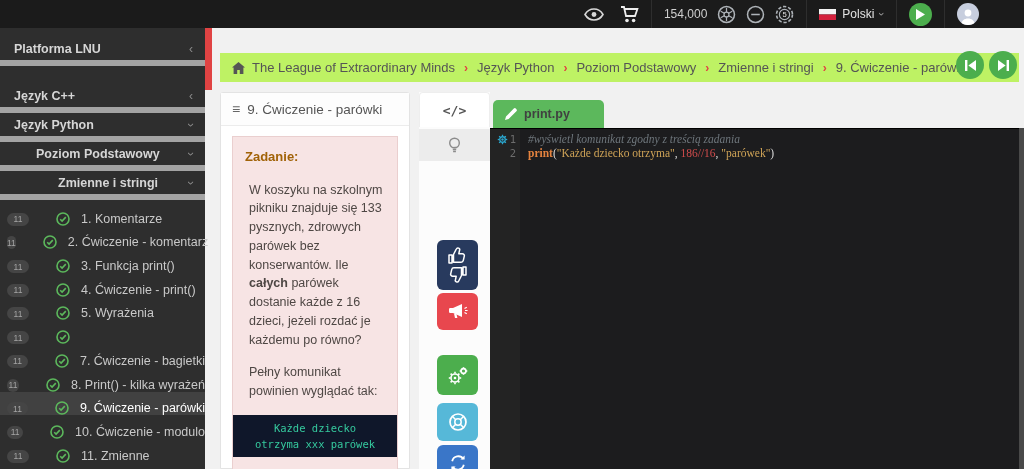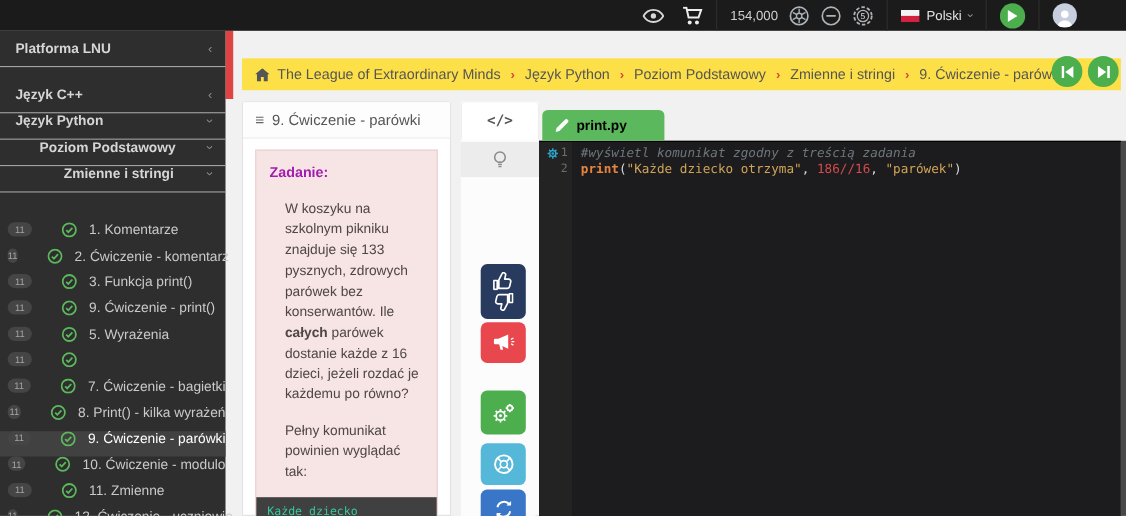--- a/index.html
+++ b/index.html
@@ -22,81 +22,81 @@
   .chev-down{color:#9a9a9a;font-size:11px;display:inline-block;transform:rotate(90deg);}
   .play-btn{width:23px;height:23px;border-radius:50%;background:var(--green);display:flex;align-items:center;justify-content:center;cursor:pointer;}
   .avatar{width:22px;height:22px;border-radius:50%;background:#c7cede;overflow:hidden;display:flex;align-items:flex-end;justify-content:center;cursor:pointer;}
 
   
   .sidebar{position:absolute;left:0;top:28px;width:205px;height:441px;background:var(--sidebar-bg);z-index:20;}
   .side-top{height:19px;background:#272727;display:flex;align-items:center;padding:0 12px;border-bottom:1px solid #1f1f1f;cursor:pointer;}
   .side-top .label{color:#eee;font-size:12.5px;font-weight:bold;margin-left:8px;}
   .side-top .chev{margin-left:auto;}
   .side-secs{margin-top:9px;}
-  .side-sec{position:relative;height:23px;display:flex;align-items:flex-start;border-bottom:1px solid #a3a3a3;cursor:pointer;}
+  .side-sec{position:relative;height:23px;display:flex;align-items:center;border-bottom:6px solid #a3a3a3;cursor:pointer;}
   .side-sec span.lbl{color:#d6d6d6;font-size:12.5px;font-weight:bold;}
   .side-sec .chev{position:absolute;right:12px;color:#8b8b8b;font-size:12px;}
   .lessons{position:absolute;left:0;top:174px;width:205px;}
-  .lesson{display:flex;align-items:flex-start;height:23.7px;padding-left:7px;cursor:pointer;}
+  .lesson{display:flex;align-items:flex-end;height:23.7px;padding-left:7px;cursor:pointer;}
   .lesson.active{background:#414141;}
   .lesson .badge{width:22px;height:13px;border-radius:7px;background:#454545;color:#a5a5a5;font-size:8.5px;
                  display:flex;align-items:center;justify-content:center;margin-right:27px;}
   .lesson .check{margin-right:11px;}
   .lesson .lbl{color:#c9c9c9;font-size:12.5px;white-space:nowrap;}
   .lesson.active .lbl{color:#fff;}
 
   
   .red-strip{position:absolute;left:205px;top:28px;width:7px;height:62px;background:var(--red-accent);}
-  .crumbbar{position:absolute;left:220px;top:53px;width:799px;height:29px;background:#fde047;
+  .crumbbar{position:absolute;left:220px;top:53px;width:799px;height:29px;background:#bef264;
             display:flex;align-items:center;padding-left:12px;box-sizing:border-box;}
   .crumbs{display:flex;align-items:center;gap:9px;font-size:13px;color:#555;}
   .crumb{cursor:pointer;white-space:nowrap;}
   .crumb-sep{color:var(--red-accent);font-size:12px;font-weight:bold;}
   .nav-circle{position:absolute;top:51px;width:28px;height:28px;border-radius:50%;background:var(--green);
               display:flex;align-items:center;justify-content:center;cursor:pointer;z-index:25;}
   .nav-prev{left:956px;} .nav-next{left:989px;}
 
   
   .task{position:absolute;left:220px;top:92px;width:190px;height:377px;background:#fff;
         border:1px solid #e3e3e3;border-radius:3px 3px 0 0;box-sizing:border-box;}
   .task-head{height:32px;display:flex;align-items:center;gap:7px;padding:0 11px;border-bottom:1px solid #ececec;
              color:#555;font-size:13.5px;background:#fdfdfd;}
   .task-body{padding:10px 11px;}
   .zadanie{background:var(--pink-bg);border:1px solid var(--pink-border);padding:10px 12px;
            color:#4e4744;font-size:12.5px;line-height:1.5;}
-  .zadanie h4{margin:0 0 14px 0;font-size:13px;color:#a21caf;}
-  .zadanie p{margin:0 0 14px 14px;}
+  .zadanie h4{margin:0 0 14px 0;font-size:13px;color:#a16207;}
+  .zadanie p{margin:0 0 14px 4px;}
   .zadanie p:last-child{margin-bottom:0;}
-  .sample{background:#404040;color:var(--code-teal);font-family:"DejaVu Sans Mono",monospace;
-          font-size:10.5px;line-height:1.55;padding:5px 10px;margin:0 -12px 12px -12px;white-space:pre;}
+  .sample{background:#0f172a;color:var(--code-teal);font-family:"DejaVu Sans Mono",monospace;
+          font-size:10.5px;line-height:1.55;padding:5px 10px;margin:0 -12px 12px -12px;white-space:pre;text-align:center;}
 
   
   .toolcol{position:absolute;left:419px;top:92px;width:71px;height:377px;background:#fcfcfc;z-index:10;}
   .tc-tab{height:34px;display:flex;align-items:center;justify-content:center;cursor:pointer;border-radius:4px 4px 0 0;}
   .tc-tab.code{background:#fff;border:1px solid #eee;border-bottom:none;color:#555;
                font-family:"DejaVu Sans Mono",monospace;font-size:13px;font-weight:bold;}
   .tc-tab.hint{background:#ececec;height:32px;border-radius:0;margin-top:2px;}
   .side-btn{position:absolute;left:18px;width:41px;border-radius:6px;display:flex;flex-direction:column;
             align-items:center;justify-content:center;cursor:pointer;gap:2px;}
   .btn-votes{top:148px;height:50px;background:var(--navy-btn);}
   .btn-announce{top:201px;height:37px;background:var(--red-btn);}
   .btn-gears{top:263px;height:40px;background:var(--green);}
   .btn-help{top:311px;height:38px;background:var(--lightblue-btn);}
   .btn-reset{top:353px;height:36px;background:var(--blue-btn);}
 
   
   .ed-tab{position:absolute;left:493px;top:100px;width:111px;height:28px;background:var(--tab-green);
           border-radius:5px 5px 0 0;display:flex;align-items:center;gap:7px;padding-left:12px;
-          box-sizing:border-box;color:#000000;font-size:12.5px;font-weight:bold;cursor:pointer;z-index:6;}
+          box-sizing:border-box;color:#404040;font-size:12.5px;font-weight:bold;cursor:pointer;z-index:6;}
   .editor{position:absolute;left:487px;top:128px;width:532px;height:341px;background:var(--editor-bg);
           border-top:1px solid #000;display:flex;font-family:"DejaVu Sans Mono",monospace;font-size:11.5px;z-index:5;}
   .gutter{width:33px;background:#232323;padding-top:3px;box-sizing:border-box;}
   .gut-line{height:14px;display:flex;align-items:center;justify-content:flex-end;padding-right:4px;
             color:#6d6d6d;font-size:10.5px;gap:2px;}
-  .codearea{flex:1;padding:3px 0 0 8px;cursor:text;}
+  .codearea{flex:1;padding:3px 0 0 8px;cursor:text;font-family:Liberation Serif, serif;}
   .code-line{height:14px;line-height:14px;white-space:pre;color:#d9d9d9;}
   .tok-comment{color:#6e767c;font-style:italic;}
   .tok-kw{color:var(--kw);font-weight:bold;}
   .tok-str{color:var(--str);}
   .tok-num{color:var(--num);}
   .tok-pl{color:#d9d9d9;}
   .ed-scroll{position:absolute;left:1019px;top:128px;width:5px;height:341px;background:#494949;}
 </style>
 </head>
 <body>
@@ -233,21 +233,21 @@
           <span class="lbl">3. Funkcja print()</span>
         </div>
         <div class="lesson">
           <span class="badge">11</span>
           <span class="check">
             <svg width="14" height="14" viewBox="0 0 14 14">
               <circle cx="7" cy="7" r="6" fill="none" stroke="#5cb85c" stroke-width="1.6"></circle>
               <path d="M4.2 7.2l1.9 1.9 3.7-4" fill="none" stroke="#5cb85c" stroke-width="1.6"></path>
             </svg>
           </span>
-          <span class="lbl">9. Ćwiczenie - print()</span>
+          <span class="lbl">4. Ćwiczenie - print()</span>
         </div>
         <div class="lesson">
           <span class="badge">11</span>
           <span class="check">
             <svg width="14" height="14" viewBox="0 0 14 14">
               <circle cx="7" cy="7" r="6" fill="none" stroke="#5cb85c" stroke-width="1.6"></circle>
               <path d="M4.2 7.2l1.9 1.9 3.7-4" fill="none" stroke="#5cb85c" stroke-width="1.6"></path>
             </svg>
           </span>
           <span class="lbl">5. Wyrażenia</span>

